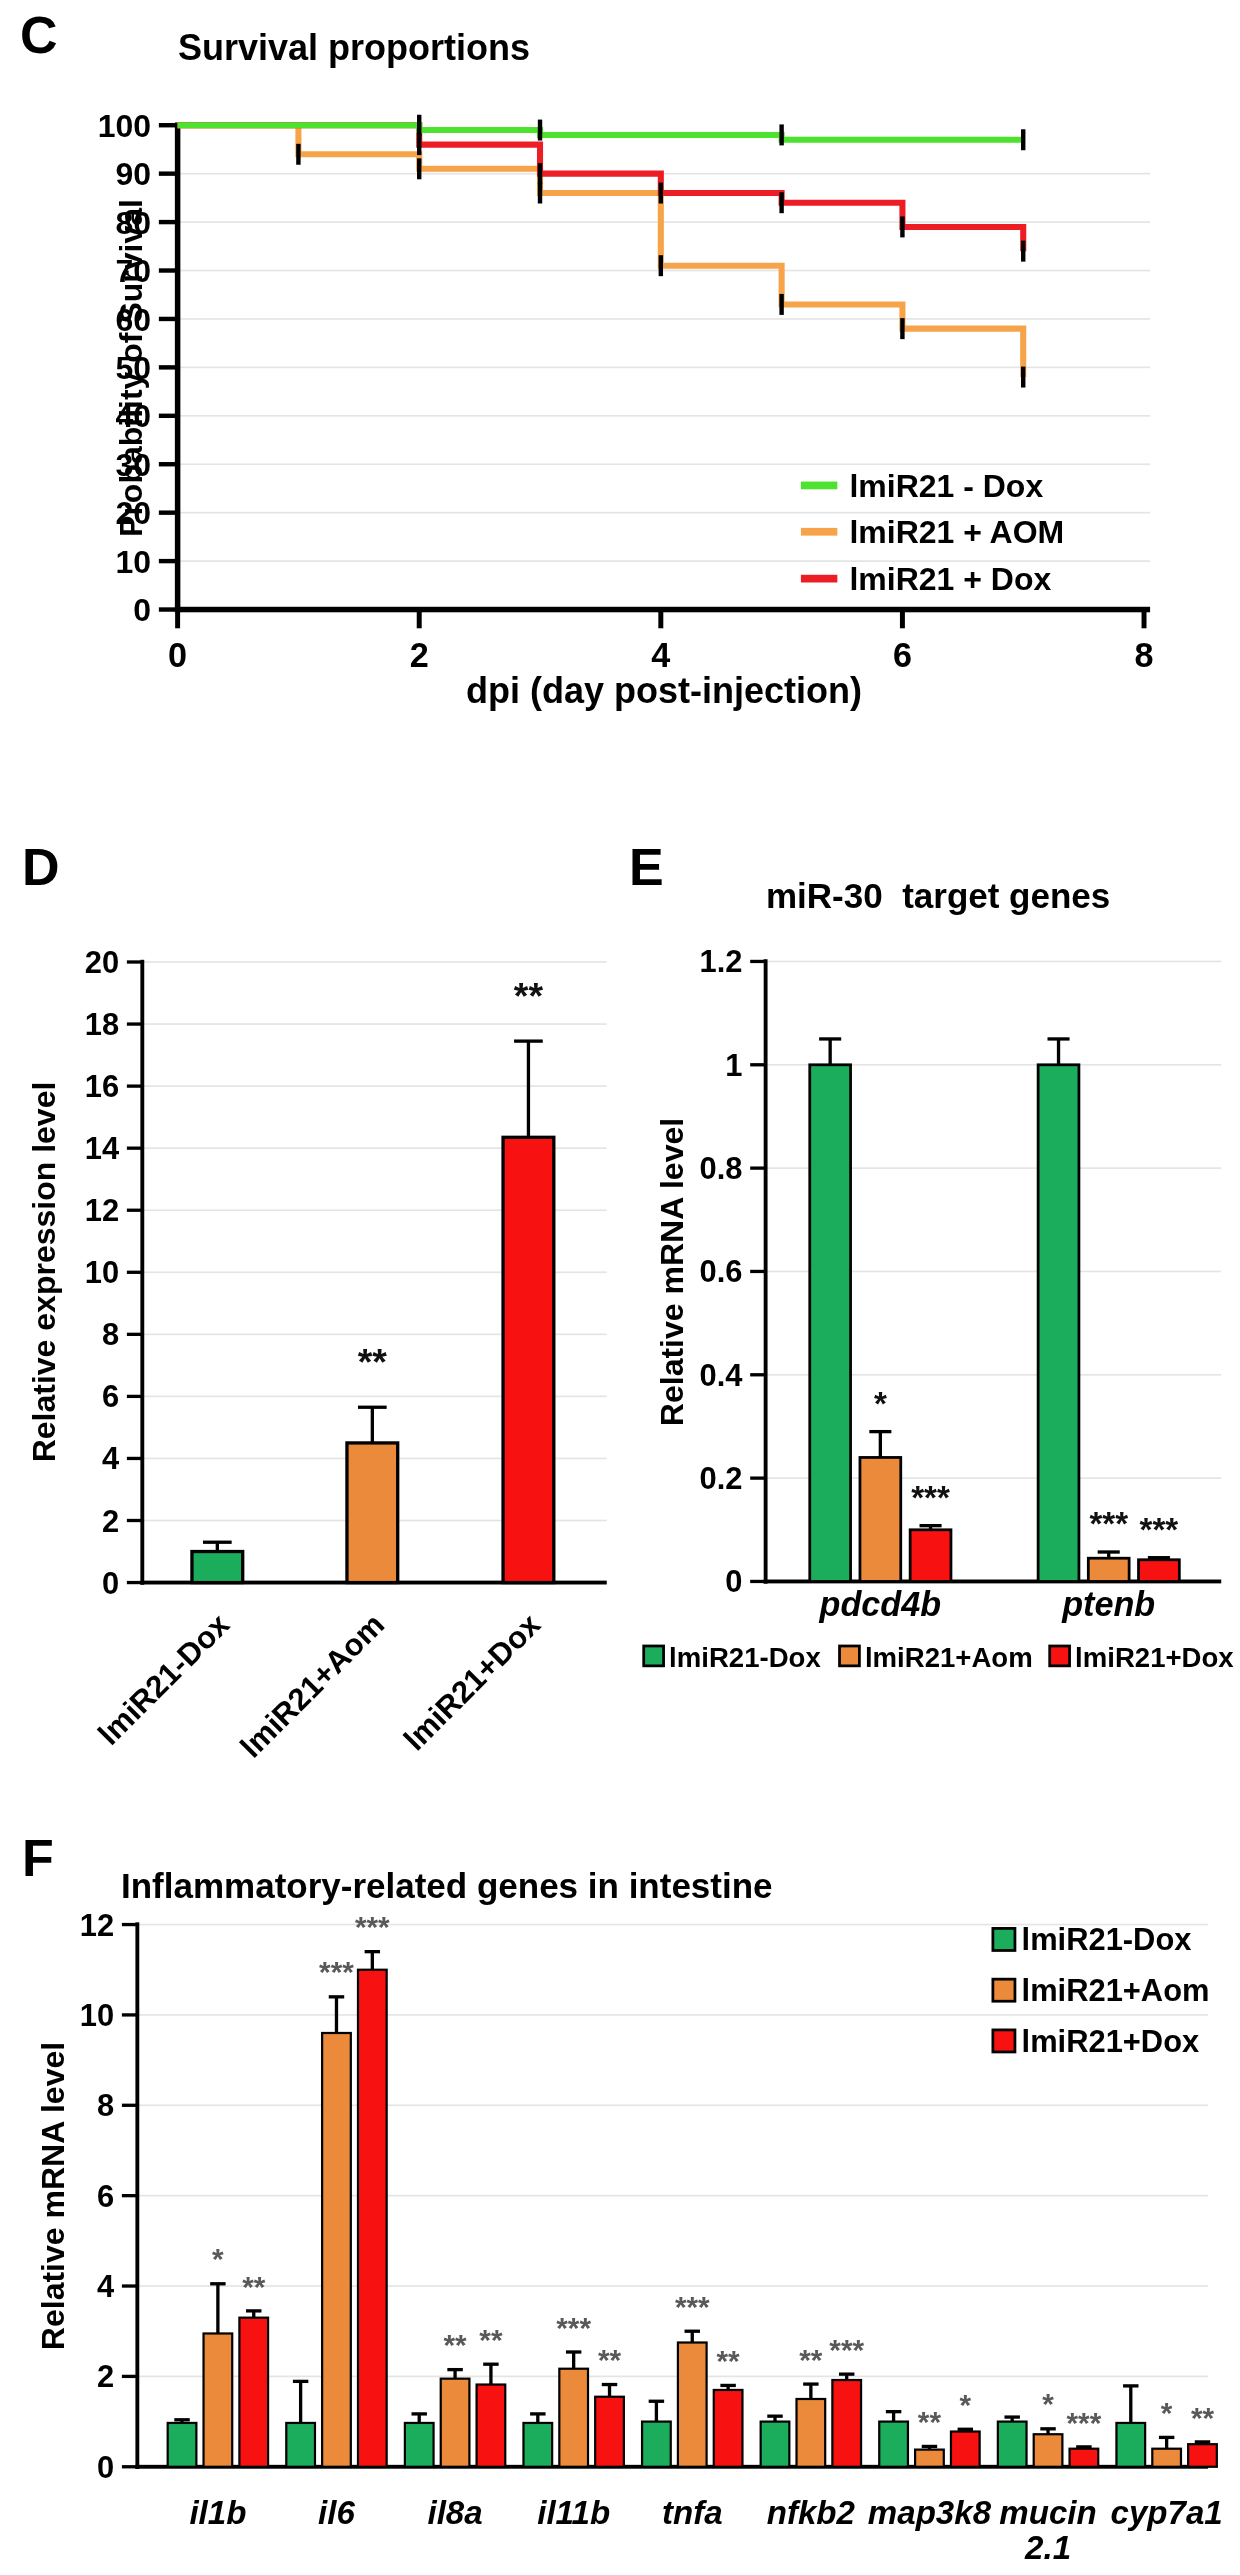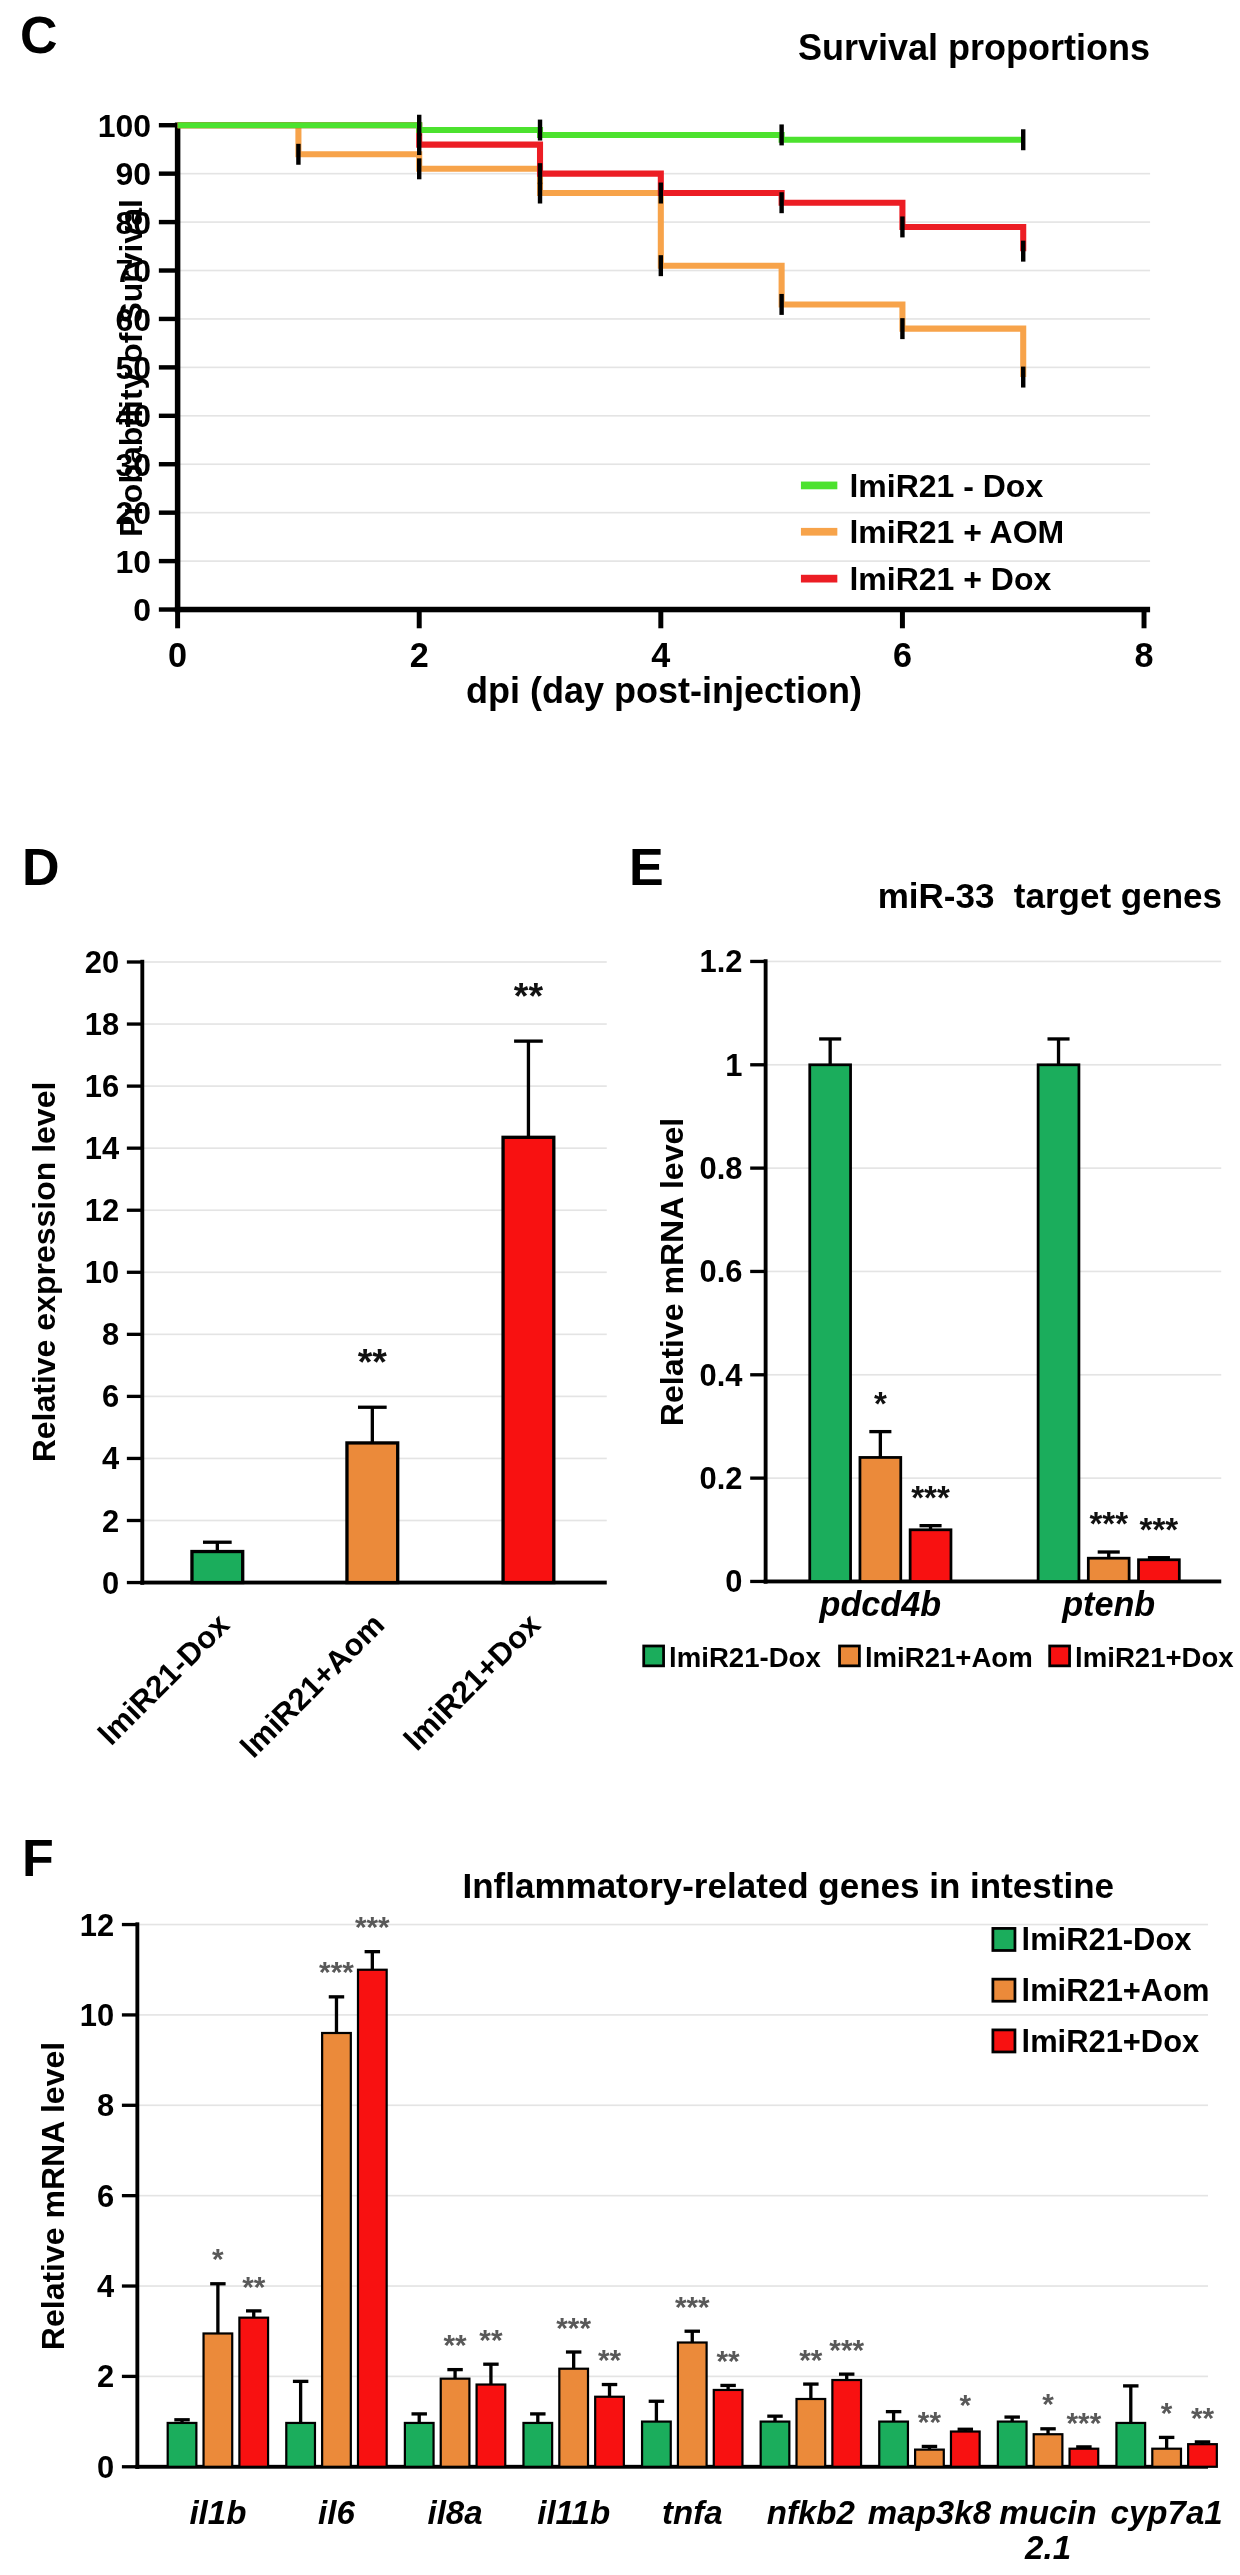--- a/index.html
+++ b/index.html
@@ -14,21 +14,21 @@
     overflow:hidden;
   }
   .panel-letter{
     position:absolute;
     font-size:52px;
     font-weight:bold;
     line-height:1;
   }
   .chart-title{
     position:absolute;
-    text-align:right;
+    text-align:left;
     font-weight:bold;
   }
   .axis-title-y{
     position:absolute;
     width:552px;
     height:40px;
     line-height:40px;
     text-align:center;
     font-weight:bold;
     transform:rotate(-90deg);
@@ -45,21 +45,21 @@
 <body>
 
 <div class="canvas">
 
   <div class="panel-letter" style="left:20px;top:8.8px;">C</div>
   <div class="panel-letter" style="left:22px;top:841px;">D</div>
   <div class="panel-letter" style="left:629px;top:841px;">E</div>
   <div class="panel-letter" style="left:22px;top:1832px;">F</div>
 
   <div class="chart-title" style="left:178px;width:972px;top:26.5px;font-size:36px;">Survival proportions</div>
-  <div class="chart-title" style="left:766px;width:456px;top:876px;font-size:35px;white-space:pre;">miR-33  target genes</div>
+  <div class="chart-title" style="left:766px;width:456px;top:876px;font-size:35px;white-space:pre;">miR-30  target genes</div>
   <div class="chart-title" style="left:121px;width:993px;top:1866px;font-size:35px;">Inflammatory-related genes in intestine</div>
 
   <div class="axis-title-y" style="left:-145px;top:348px;font-size:32px;">Probability of Survival</div>
   <div class="axis-title-x" style="left:178px;width:972px;top:670px;font-size:36px;">dpi (day post-injection)</div>
   <div class="axis-title-y" style="left:-232px;top:1252px;font-size:32px;">Relative expression level</div>
   <div class="axis-title-y" style="left:396px;top:1252px;font-size:32px;">Relative mRNA level</div>
   <div class="axis-title-y" style="left:-223px;top:2176px;font-size:32px;">Relative mRNA level</div>
 
   <svg id="chart-svg" width="1240" height="2576" viewBox="0 0 2248 4670">
       <rect x="322" y="1015.7" width="1763" height="3" fill="#E4E4E4"></rect>

